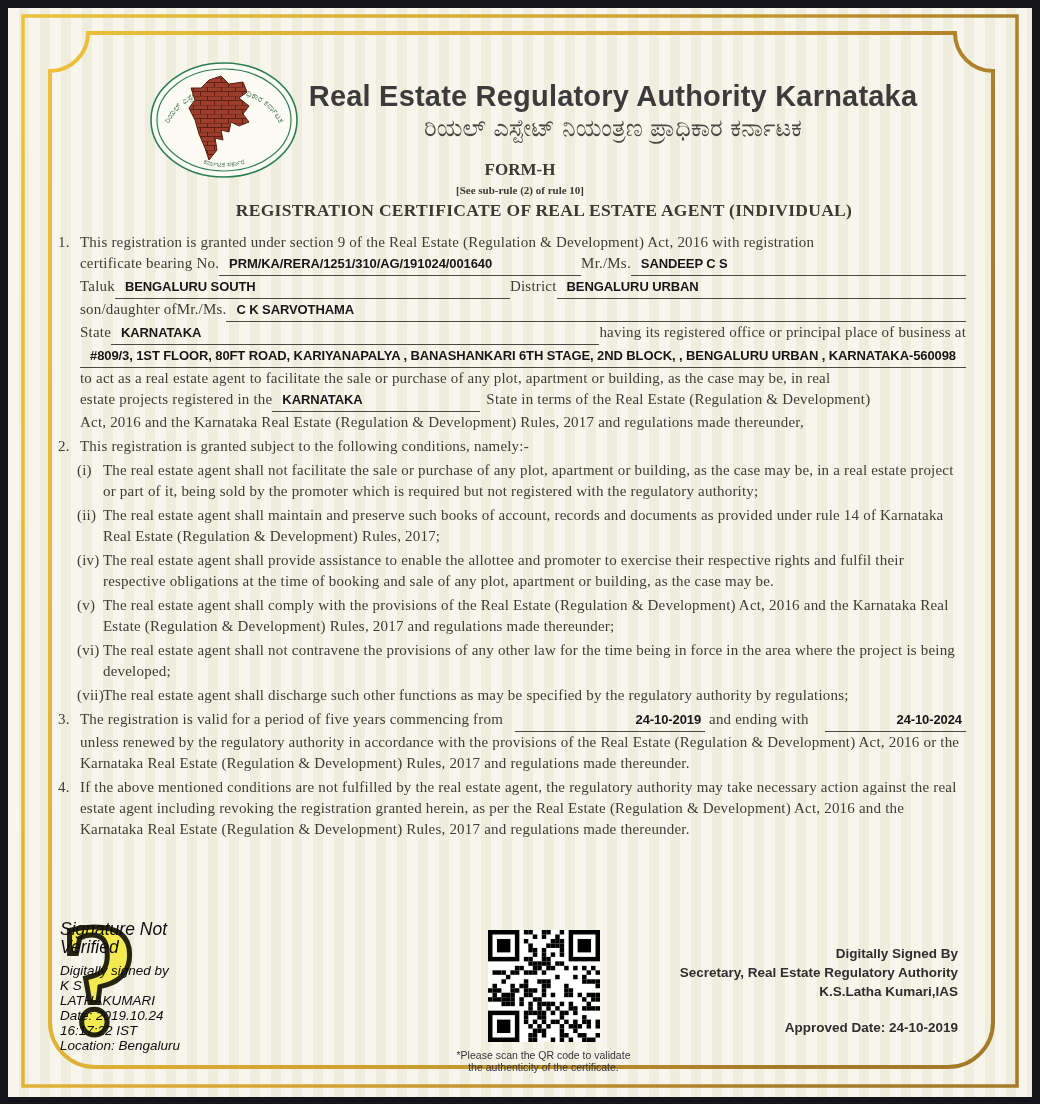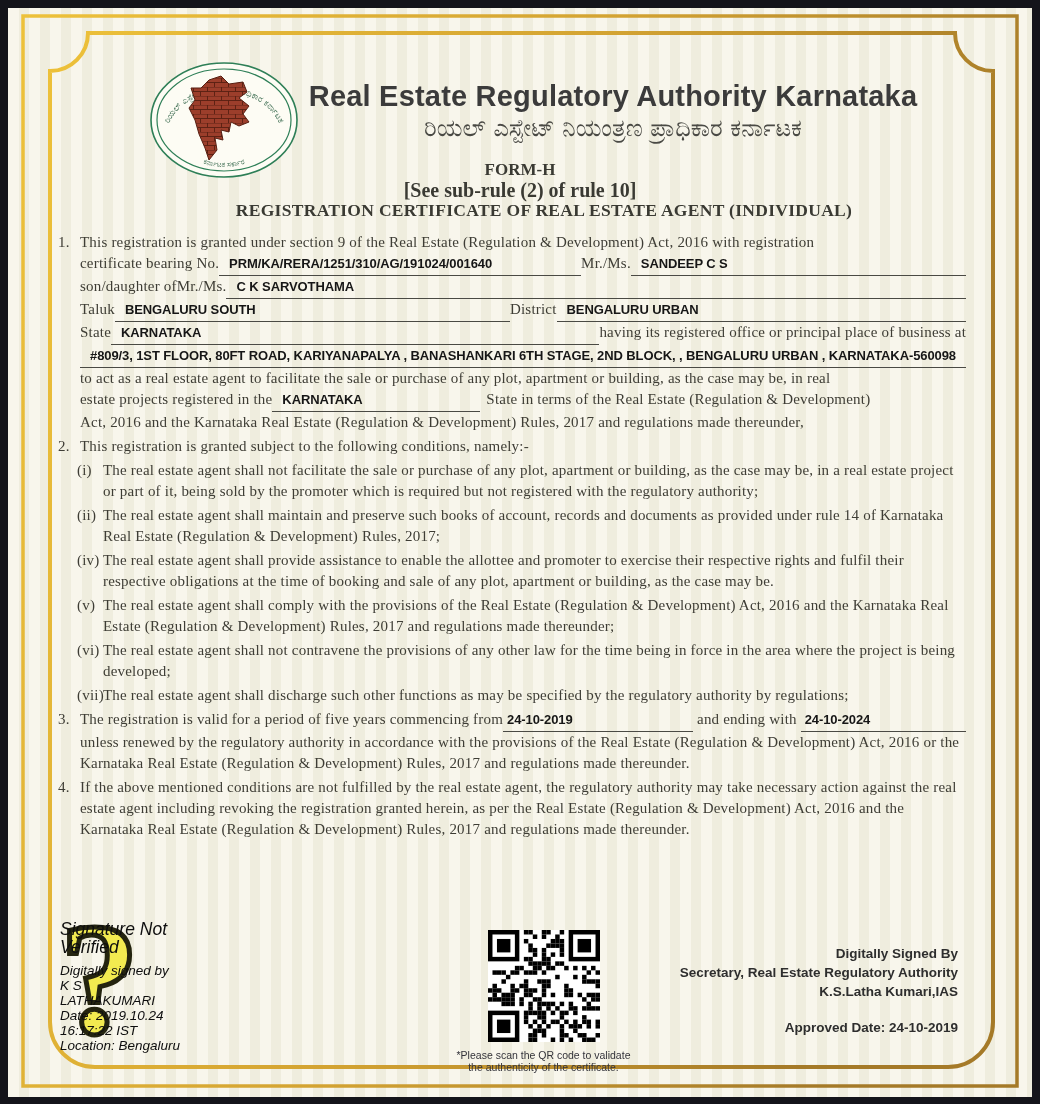--- a/index.html
+++ b/index.html
@@ -23,41 +23,41 @@
   }
   .hdr-kannada {
     position: absolute; left: 275px; top: 106px; width: 660px; text-align: center;
     font-family: "DejaVu Sans", sans-serif; font-size: 24px; color: #4a4a45; z-index: 2;
   }
   .form-head {
     position: absolute; left: 0; top: 152px; width: 1024px; text-align: center;
     font-weight: bold; color: #3a3a33; z-index: 2; line-height: 20px;
   }
   .form-no { font-size: 17px; }
-  .form-subrule { font-size: 20px; }
+  .form-subrule { font-size: 11px; }
   .form-title { font-size: 17.5px; letter-spacing: .3px; padding-left: 48px; }
 
   
   .content {
     position: absolute; left: 50px; top: 221px; width: 908px; z-index: 2;
     font-size: 15px; line-height: 21px; color: #3e3d35; letter-spacing: .2px;
   }
   .item { display: flex; margin-top: 3px; }
   .item-num { flex: none; width: 22px; }
   .item-body { flex: 1; }
   .frow { display: flex; align-items: baseline; }
   .lbl { white-space: nowrap; }
   .blank {
     border-bottom: 1.5px solid #4a4a44;
     font-family: "Liberation Sans", sans-serif; font-weight: bold;
     font-size: 13px; color: #161616; padding: 0 4px 1px 10px;
     white-space: nowrap; letter-spacing: -0.1px;
   }
   .grow { flex: 1 1 auto; }
-  .center { text-align: left; padding-left: 4px; }
+  .center { text-align: right; padding-left: 4px; margin-left: 12px; }
   .cond { display: flex; padding-left: 19px; margin-top: 3px; }
   .cond-marker { flex: none; width: 26px; }
   .cond-text { flex: 1; }
 
   
   .qmark {
     position: absolute; left: 52px; top: 893px; z-index: 2;
     font-family: "Liberation Serif", serif; font-weight: bold; line-height: 1;
     font-size: 158px; color: #f2ea50; -webkit-text-stroke: 5px #24240f;
   }
@@ -134,28 +134,28 @@
       <div class="item-num">1.</div>
       <div class="item-body">
         <div>This registration is granted under section 9 of the Real Estate (Regulation &amp; Development) Act, 2016 with registration</div>
         <div class="frow">
           <span class="lbl">certificate bearing No.</span>
           <span class="blank" style="width:362px;">PRM/KA/RERA/1251/310/AG/191024/001640</span>
           <span class="lbl">Mr./Ms.</span>
           <span class="blank grow">SANDEEP C S</span>
         </div>
         <div class="frow">
-          <span class="lbl">son/daughter ofMr./Ms.</span>
-          <span class="blank grow">C K SARVOTHAMA</span>
-        </div>
-        <div class="frow">
           <span class="lbl">Taluk</span>
           <span class="blank" style="width:395px;">BENGALURU SOUTH</span>
           <span class="lbl">District</span>
           <span class="blank grow">BENGALURU URBAN</span>
+        </div>
+        <div class="frow">
+          <span class="lbl">son/daughter ofMr./Ms.</span>
+          <span class="blank grow">C K SARVOTHAMA</span>
         </div>
         <div class="frow">
           <span class="lbl">State</span>
           <span class="blank grow">KARNATAKA</span>
           <span class="lbl">having its registered office or principal place of business at</span>
         </div>
         <div class="frow">
           <span class="blank grow">#809/3, 1ST FLOOR, 80FT ROAD, KARIYANAPALYA ,  BANASHANKARI 6TH STAGE, 2ND BLOCK, , BENGALURU URBAN , KARNATAKA-560098</span>
         </div>
         <div>to act as a real estate agent to facilitate the sale or purchase of any plot, apartment or building, as the case may  be, in real</div>

